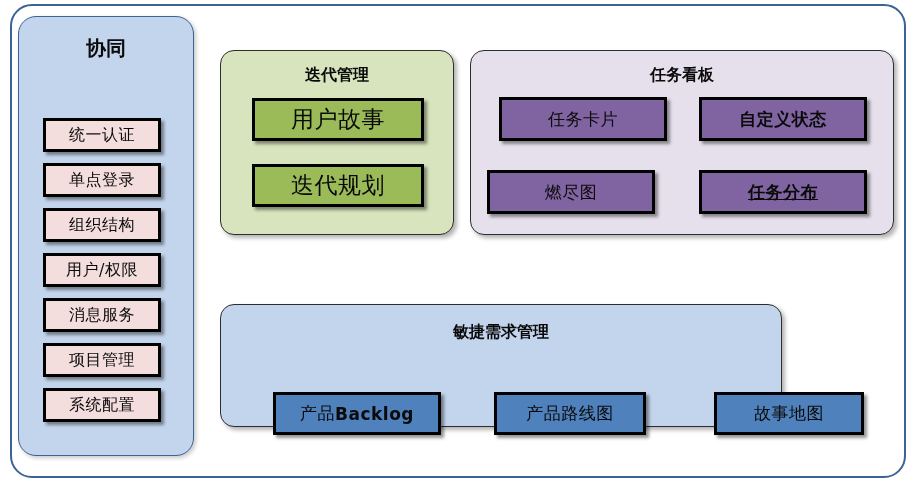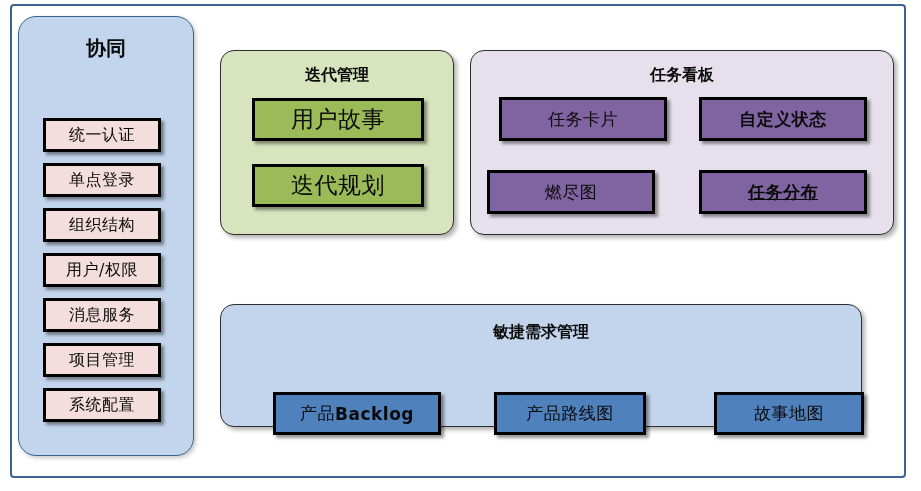--- a/index.html
+++ b/index.html
@@ -3,21 +3,21 @@
 <meta charset="utf-8">
 <style>
   html,body{margin:0;padding:0;background:#ffffff;}
   body{
     width:921px;height:491px;position:relative;overflow:hidden;
     font-family:"Liberation Sans", sans-serif;
   }
   
   #outer-frame{
     position:absolute;left:10px;top:4px;width:896px;height:474px;
-    border:2.5px solid #3b6394;border-radius:4px;background:#ffffff;
+    border:2.5px solid #3b6394;border-radius:22px;background:#ffffff;
     box-sizing:border-box;
   }
   
   .panel{
     position:absolute;box-sizing:border-box;
     border:1.6px solid #2e2e2e;border-radius:14px;
     box-shadow:3px 3px 4px rgba(0,0,0,0.30);
   }
   .panel-title{
     position:absolute;left:0;right:0;text-align:center;
@@ -62,21 +62,21 @@
   #taskboard-panel{
     left:468px;top:48px;width:424px;height:185px;background:#e6e0ec;
   }
   #taskboard-title{top:14px;font-size:16px;}
   .taskboard-node{
     width:168px;height:44px;background:#8064a2;font-size:17px;
   }
 
   
   #agile-panel{
-    left:218px;top:302px;width:642px;height:123px;background:#c3d5ec;
+    left:218px;top:302px;width:562px;height:123px;background:#c3d5ec;
   }
   #agile-title{top:17px;font-size:16px;}
   .agile-node{
     top:39px;height:43px;background:#4f81bd;font-size:17px;margin-top:48px;
   }
   .mixed-han{font-family:"DejaVu Serif","Liberation Serif",serif;font-weight:normal;}
   .mixed-latin{font-family:"DejaVu Sans","Liberation Sans",sans-serif;font-weight:bold;}
 </style>
 </head>
 <body>

